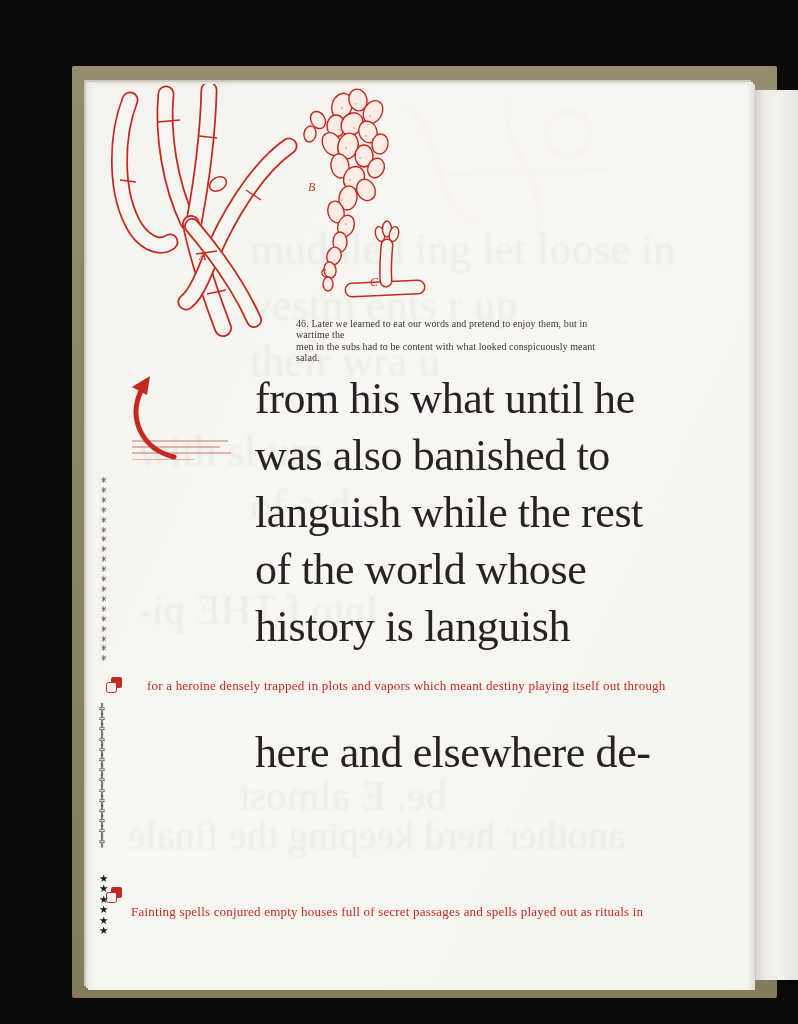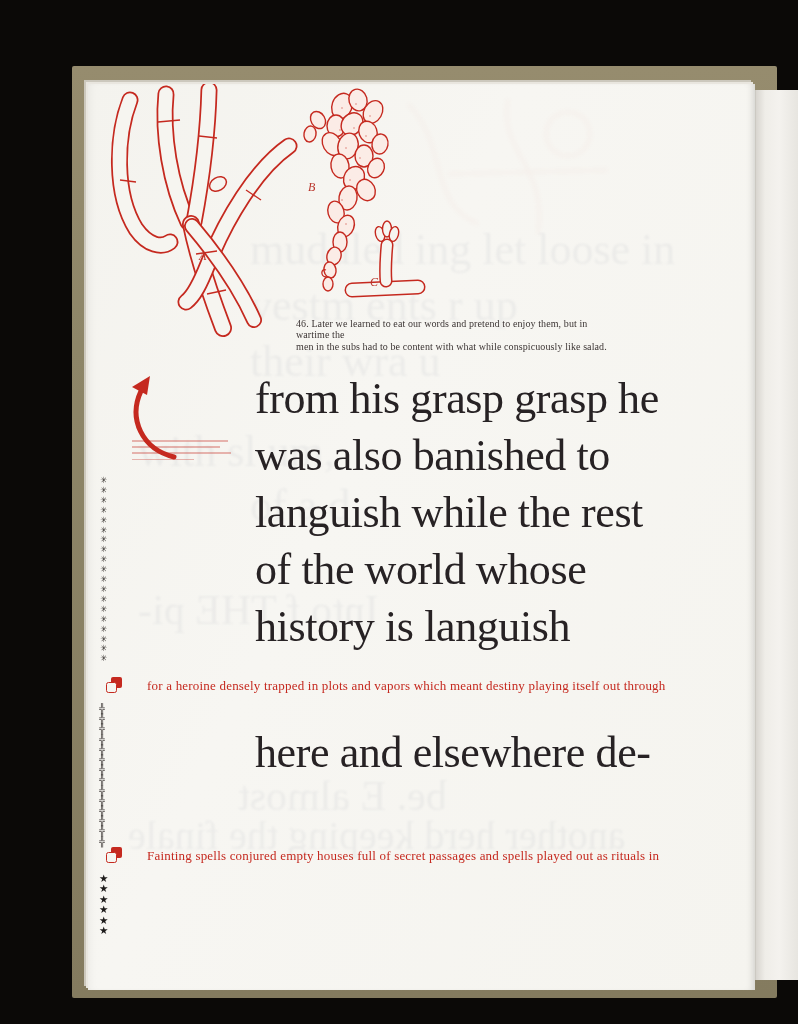--- a/index.html
+++ b/index.html
@@ -55,21 +55,21 @@
 
   .arrow-svg{position:absolute;left:32px;top:291px;z-index:2;}
 
   .passage{position:absolute;left:167px;z-index:3;color:var(--ink);
     font-size:44px;line-height:57px;letter-spacing:-0.4px;white-space:nowrap;}
   .passage1{top:286px;}
   .passage2{top:632px;margin-top:8px;}
 
   .redline{position:absolute;left:18px;z-index:3;display:flex;align-items:flex-start;}
   .redline1{top:593px;}
-  .redline2{top:763px;}
+  .redline2{top:803px;flex-direction:column;}
   .redline .text{
     margin-left:25px;padding-top:1px;color:var(--red);font-size:13px;
     letter-spacing:.2px;white-space:nowrap;
   }
   .sqwrap{position:relative;width:16px;height:16px;flex:0 0 auto;}
   .sq-back{position:absolute;right:0;top:0;width:11px;height:11px;background:var(--red);border-radius:2px;}
   .sq-front{position:absolute;left:0;bottom:0;width:11px;height:11px;background:var(--page);
     border:1.6px solid var(--red);border-radius:2.5px;}
 
   .glyph-col{position:absolute;display:flex;flex-direction:column;align-items:center;z-index:3;
@@ -183,30 +183,30 @@
         <ellipse cx="298" cy="150" rx="4.5" ry="7.5" transform="rotate(15 298 150)" fill="var(--page)" stroke="var(--red)" stroke-width="1.4"></ellipse>
         <path class="septum" d="M230,186 C225,184 224,192 230,193"></path>
       </g>
       <text class="fig-label" x="103" y="176">A</text>
       <text class="fig-label" x="212" y="107">B</text>
       <text class="fig-label" x="274" y="202">C</text>
     </svg>
 
     <div class="caption">
       <div>46. Later we learned to eat our words and pretend to enjoy them, but in wartime the</div>
-      <div>men in the subs had to be content with what while conspicuously like salad.</div>
+      <div>men in the subs had to be content with what looked conspicuously meant salad.</div>
     </div>
 
     <svg class="arrow-svg" width="62" height="88" viewBox="0 0 62 88">
       <path d="M54,82 C22,74 8,44 21,16" stroke="var(--red)" stroke-width="5" fill="none" stroke-linecap="round"></path>
       <polygon points="30,1 12,12 27,20" fill="var(--red)"></polygon>
     </svg>
 
     <div class="passage passage1">
-      <div>from his grasp grasp he</div>
+      <div>from his what until he</div>
       <div>was also banished to</div>
       <div>languish while the rest</div>
       <div>of the world whose</div>
       <div>history is languish</div>
     </div>
 
     <div class="redline redline1">
       <div class="sqwrap">
         <div class="sq-back"></div>
           <div class="sq-front"></div>

